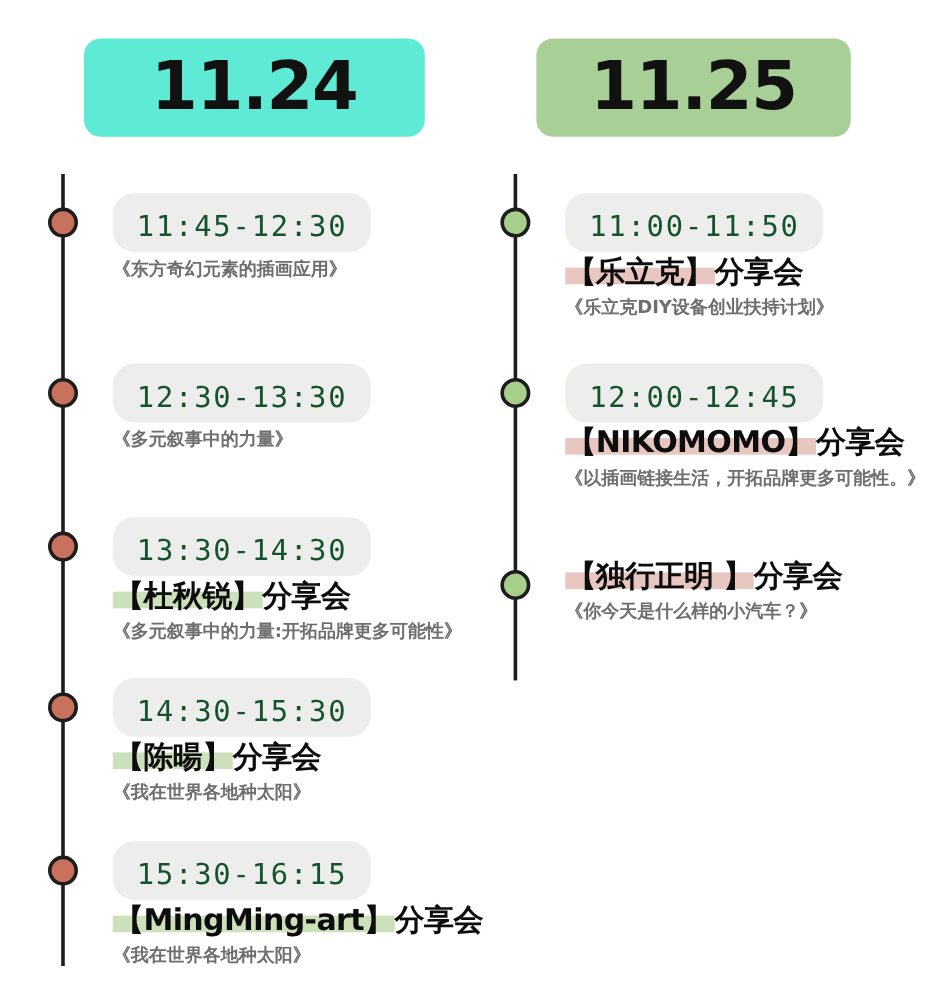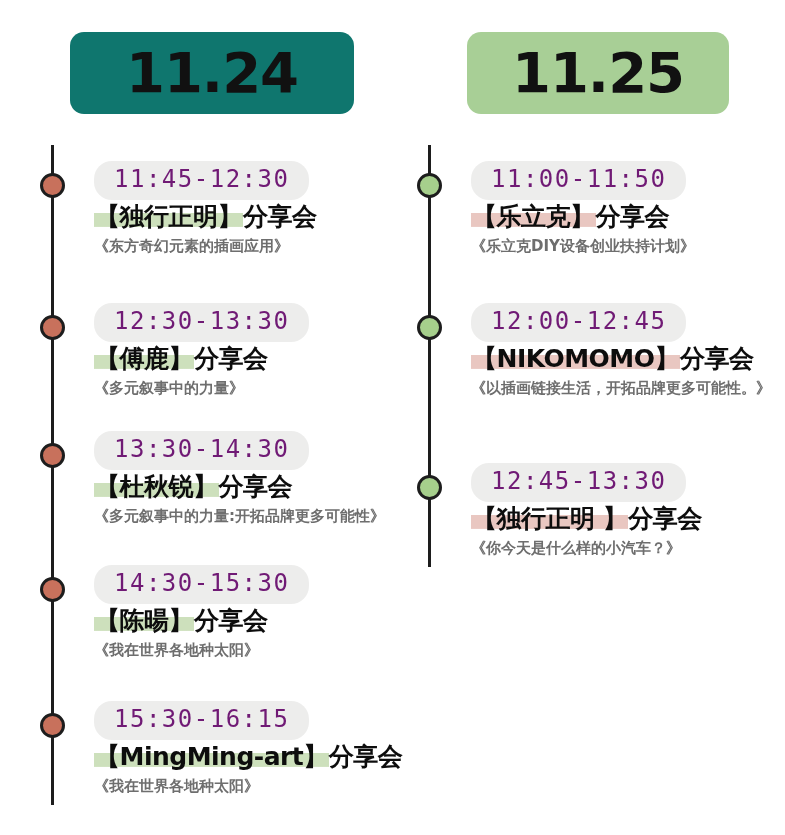--- a/index.html
+++ b/index.html
@@ -23,21 +23,21 @@
   .date-badge {
     position: absolute;
     top: 32px;
     height: 82px;
     border-radius: 14px;
     display: flex;
     align-items: center;
     justify-content: center;
   }
   .date-badge.left  { left: 70px;  width: 284px; }
-  .date-badge.right { left: 447px; width: 262px; margin-left: 20px; }
+  .date-badge.right { left: 447px; width: 262px; }
 
   .date-text {
     font-family: "DejaVu Sans", sans-serif;
     font-size: 56px;
     font-weight: 700;
     letter-spacing: -1px;
     color: #111111;
     line-height: 1;
   }
 
@@ -82,26 +82,26 @@
     position: absolute;
     left: 60px;
     top: -12px;
     width: 340px;
   }
 
   .time-pill {
     display: inline-block;
     background: #ededec;
     border-radius: 18px;
-    padding: 5px 20px 6px 20px;
+    padding: 15px 20px 6px 20px;
     font-family: "DejaVu Sans Mono", "Liberation Mono", monospace;
     font-size: 24px;
     font-weight: 400;
     letter-spacing: 1.5px;
-    color: #701a75;
+    color: #14532d;
     line-height: 1.15;
     white-space: nowrap;
   }
 
   .title {
     margin-top: 1px;
     font-family: "DejaVu Sans", "Liberation Sans", sans-serif;
     font-size: 25px;
     font-weight: 700;
     color: #0d0d0d;
@@ -127,45 +127,43 @@
     color: #6e6e6e;
     line-height: 1.3;
     white-space: nowrap;
   }
 </style>
 </head>
 <body style="background: rgb(255, 255, 255);">
 
 <div id="board">
 
-  <div class="date-badge left" style="background: #0f766e;">
+  <div class="date-badge left" style="background: #5eead4;">
     <span class="date-text">11.24</span>
   </div>
 
   <div class="date-badge right" style="background: rgb(168, 207, 150);">
     <span class="date-text">11.25</span>
   </div>
 
   <div class="column left">
     <div class="rail" style="height: 660px;"></div>
 
     <div class="entry" style="top: 28px;">
       <div class="dot" style="background: rgb(200, 113, 92);"></div>
       <div class="entry-body">
         <div class="time-pill">11:45-12:30</div>
-        <div class="title"><span class="hl">【独行正明】</span><span>分享会</span></div>
         <div class="subtitle">《东方奇幻元素的插画应用》</div>
       </div>
     </div>
 
     <div class="entry" style="top: 170px;">
       <div class="dot" style="background: rgb(200, 113, 92);"></div>
       <div class="entry-body">
         <div class="time-pill">12:30-13:30</div>
-        <div class="title"><span class="hl">【傅鹿】</span><span>分享会</span></div>
         <div class="subtitle">《多元叙事中的力量》</div>
       </div>
     </div>
 
     <div class="entry" style="top: 298px;">
       <div class="dot" style="background: rgb(200, 113, 92);"></div>
       <div class="entry-body">
         <div class="time-pill">13:30-14:30</div>
         <div class="title"><span class="hl">【杜秋锐】</span><span>分享会</span></div>
         <div class="subtitle">《多元叙事中的力量:开拓品牌更多可能性》</div>
@@ -208,20 +206,19 @@
       <div class="entry-body">
         <div class="time-pill">12:00-12:45</div>
         <div class="title"><span class="hl">【NIKOMOMO】</span><span>分享会</span></div>
         <div class="subtitle">《以插画链接生活，开拓品牌更多可能性。》</div>
       </div>
     </div>
 
     <div class="entry" style="top: 330px;">
       <div class="dot" style="background: rgb(166, 207, 140);"></div>
       <div class="entry-body">
-        <div class="time-pill">12:45-13:30</div>
         <div class="title"><span class="hl">【独行正明 】</span><span>分享会</span></div>
         <div class="subtitle">《你今天是什么样的小汽车？》</div>
       </div>
     </div>
   </div>
 
 </div>
 
 </body></html>

